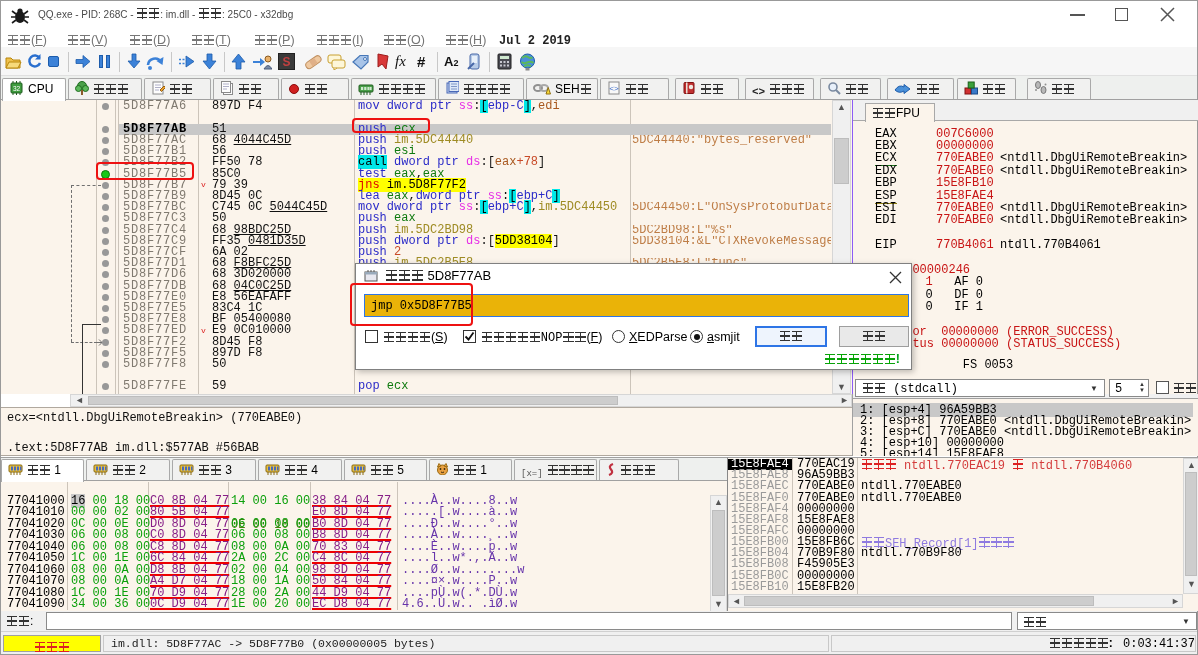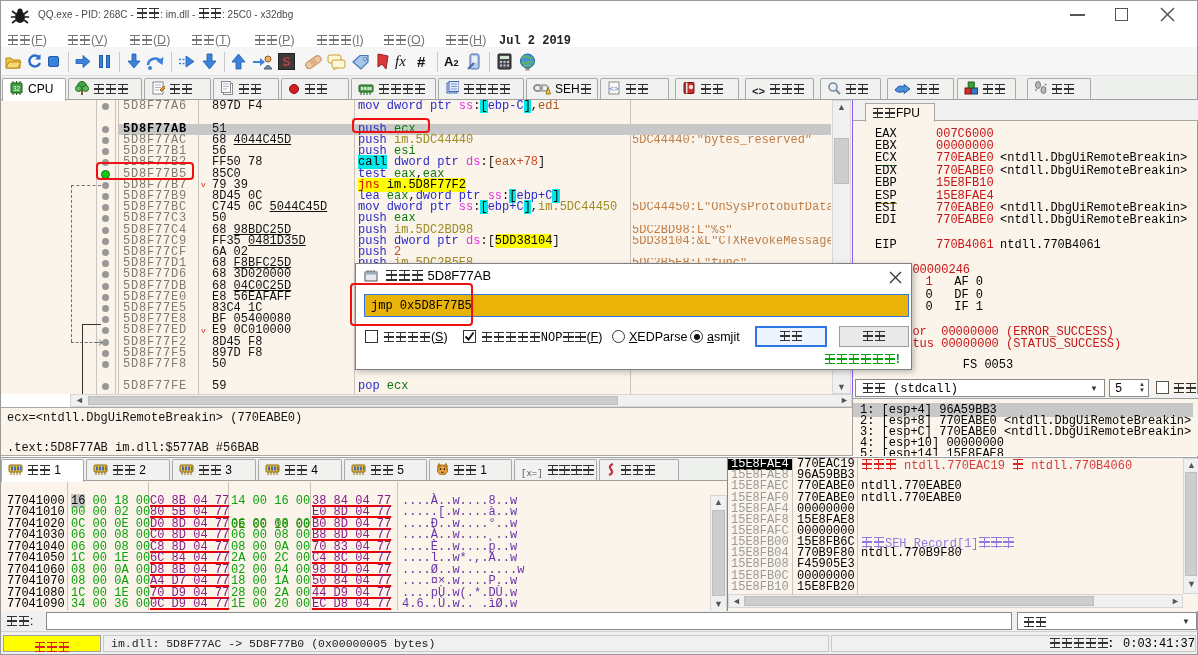--- a/index.html
+++ b/index.html
@@ -405,21 +405,21 @@
 <span class="ab" style="left:6px;top:0;color:#000">77041010</span>
 <span class="ab" style="left:70px;top:0"><span style="color:#0ba00b">00 00 02 00</span></span>
 <span class="ab" style="left:149px;top:0;color:#871f87;text-decoration:underline;text-decoration-color:#e00;text-decoration-thickness:1.5px">80 5B 04 77</span>
 <span class="ab" style="left:230px;top:13px;color:#4d7c0f">0E 00 10 00</span>
 <span class="ab" style="left:311px;top:0;color:#871f87;text-decoration:underline;text-decoration-color:#e00;text-decoration-thickness:1.5px">E0 8D 04 77</span>
 <span class="ab" style="left:401px;top:0;color:#6633aa">.....[.w....à..w</span>
 </div>
 <div class="mono ab" style="left:0;top:60.6px;line-height:11.5px">
 <span class="ab" style="left:6px;top:0;color:#000">77041020</span>
 <span class="ab" style="left:70px;top:0"><span style="color:#0ba00b">0C 00 0E 00</span></span>
-<span class="ab" style="left:149px;top:0;color:#871f87;text-decoration:underline;text-decoration-color:#e00;text-decoration-thickness:1.5px">D0 8D 04 77</span>
+<span class="ab" style="left:149px;top:0;color:#871f87;text-decoration-color:#e00;text-decoration-thickness:1.5px">D0 8D 04 77</span>
 <span class="ab" style="left:230px;top:0;color:#0ba00b">06 00 08 00</span>
 <span class="ab" style="left:311px;top:0;color:#871f87;text-decoration:underline;text-decoration-color:#e00;text-decoration-thickness:1.5px">B0 8D 04 77</span>
 <span class="ab" style="left:401px;top:0;color:#6633aa">....Ð..w....°..w</span>
 </div>
 <div class="mono ab" style="left:0;top:72.2px;line-height:11.5px">
 <span class="ab" style="left:6px;top:0;color:#000">77041030</span>
 <span class="ab" style="left:70px;top:0"><span style="color:#0ba00b">06 00 08 00</span></span>
 <span class="ab" style="left:149px;top:0;color:#871f87;text-decoration:underline;text-decoration-color:#e00;text-decoration-thickness:1.5px">C0 8D 04 77</span>
 <span class="ab" style="left:230px;top:0;color:#0ba00b">06 00 08 00</span>
 <span class="ab" style="left:311px;top:0;color:#871f87;text-decoration:underline;text-decoration-color:#e00;text-decoration-thickness:1.5px">B8 8D 04 77</span>

